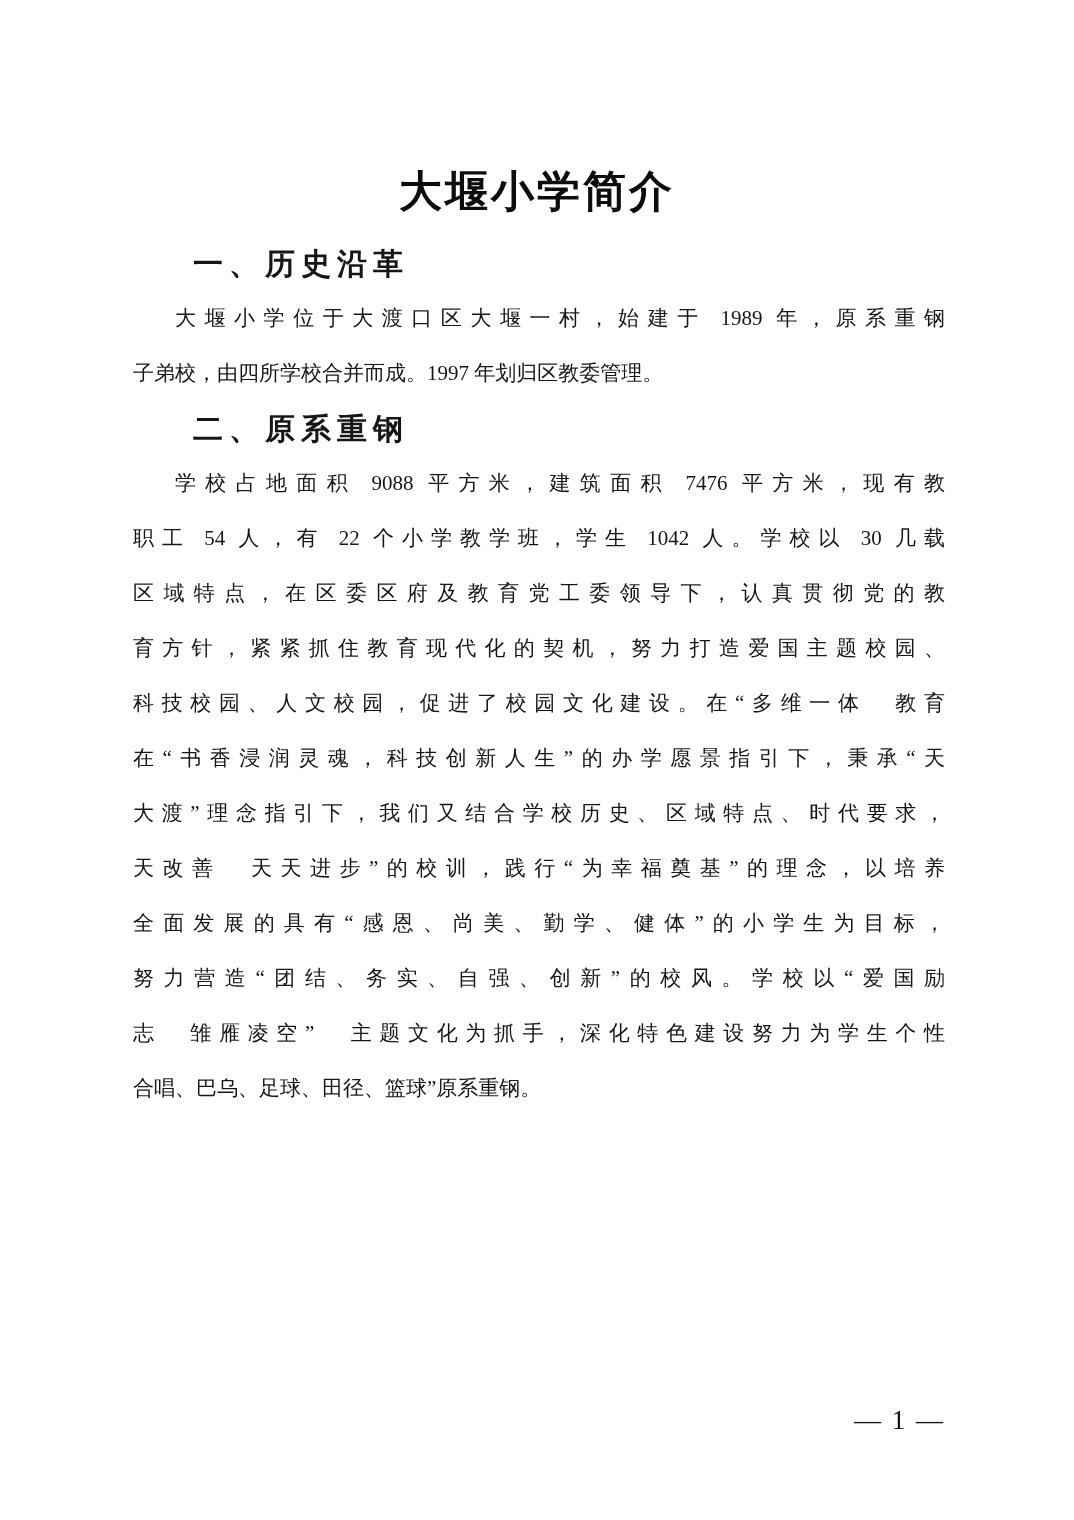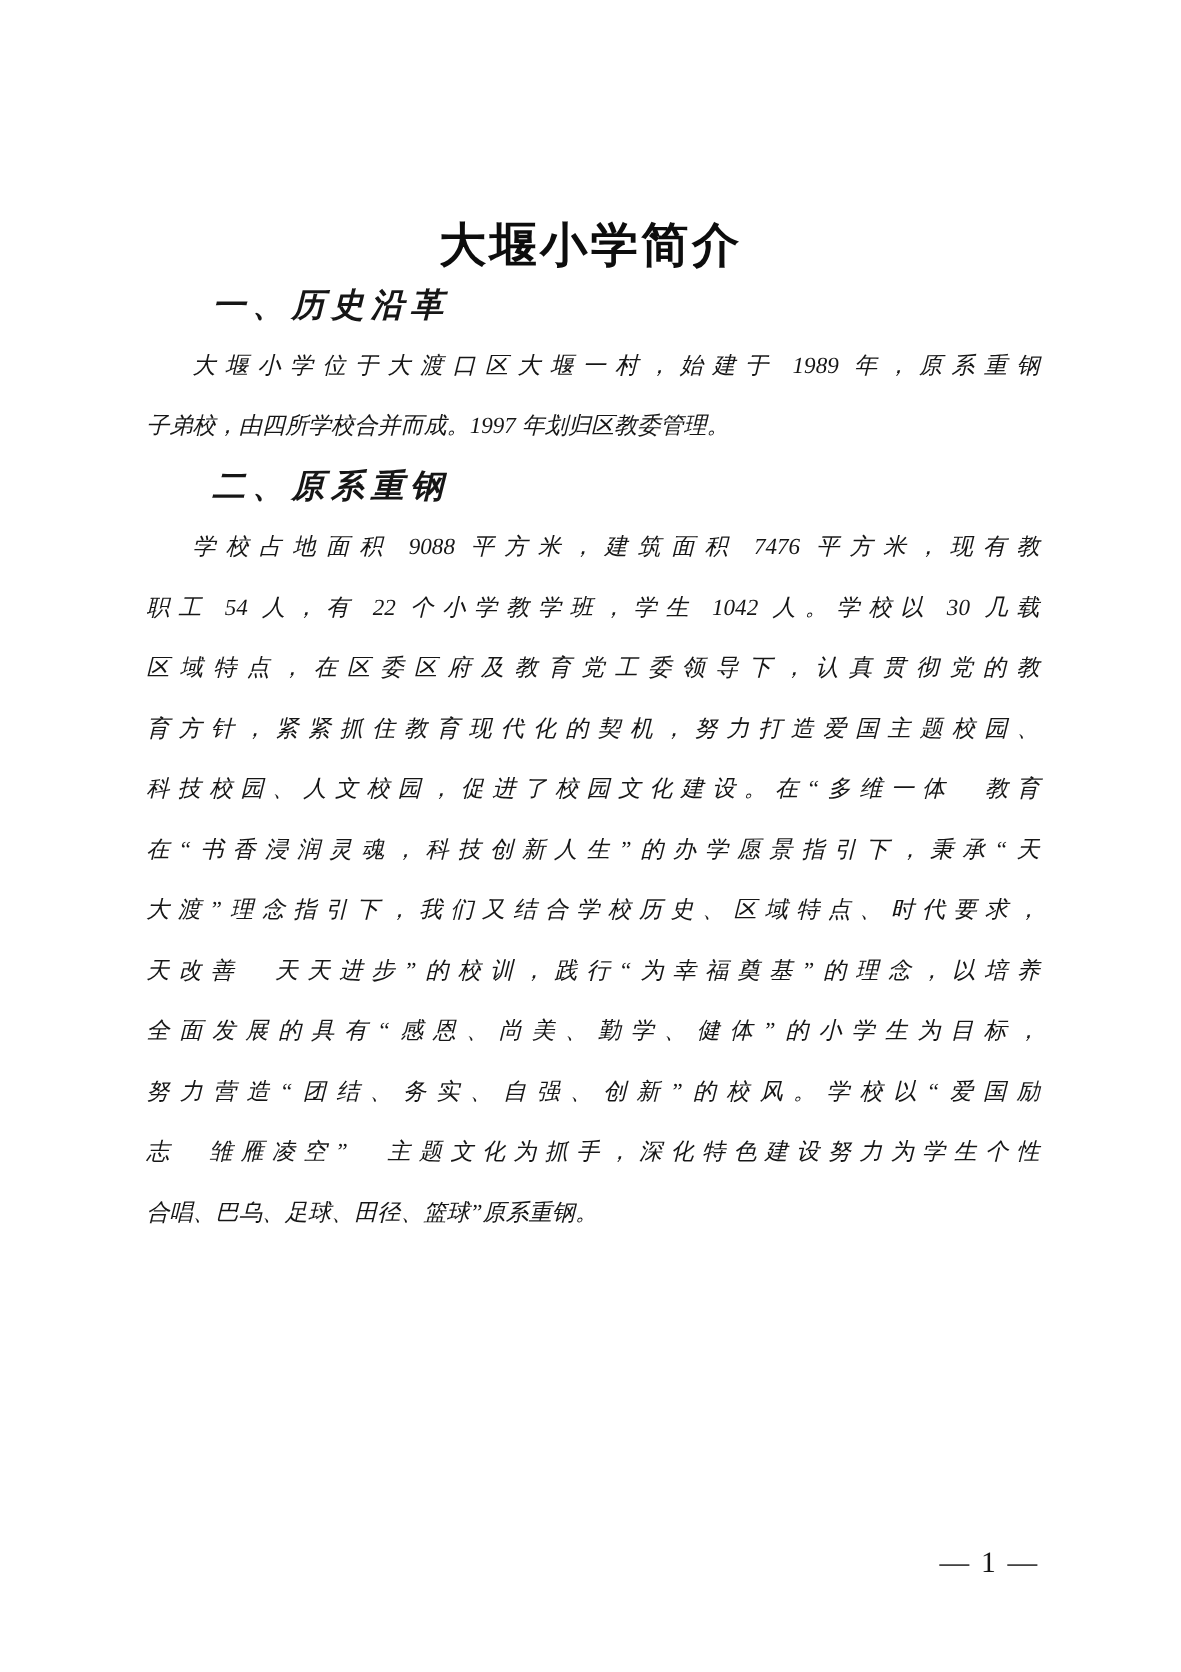--- a/index.html
+++ b/index.html
@@ -11,37 +11,36 @@
     position: relative;
     width: 1074px;
     height: 1520px;
     background: #ffffff;
     color: #111111;
     font-family: "Liberation Serif", "DejaVu Serif", serif;
     overflow: hidden;
   }
   .title {
     position: absolute;
-    top: 196px;
+    top: 164px;
     left: 0;
     width: 100%;
     margin: 0;
     text-align: center;
     font-size: 43px;
     font-weight: bold;
     letter-spacing: 3px;
     line-height: 56px;
     color: #0d0d0d;
   }
   .content {
     position: absolute;
-    top: 250px;
+    top: 236px;
     left: 133px;
     width: 812px;
-    font-style: italic;
   }
   .heading {
     height: 55px;
     line-height: 55px;
     font-size: 30px;
     font-weight: 600;
     letter-spacing: 6px;
     text-indent: 2em;
     white-space: nowrap;
     color: #161616;

